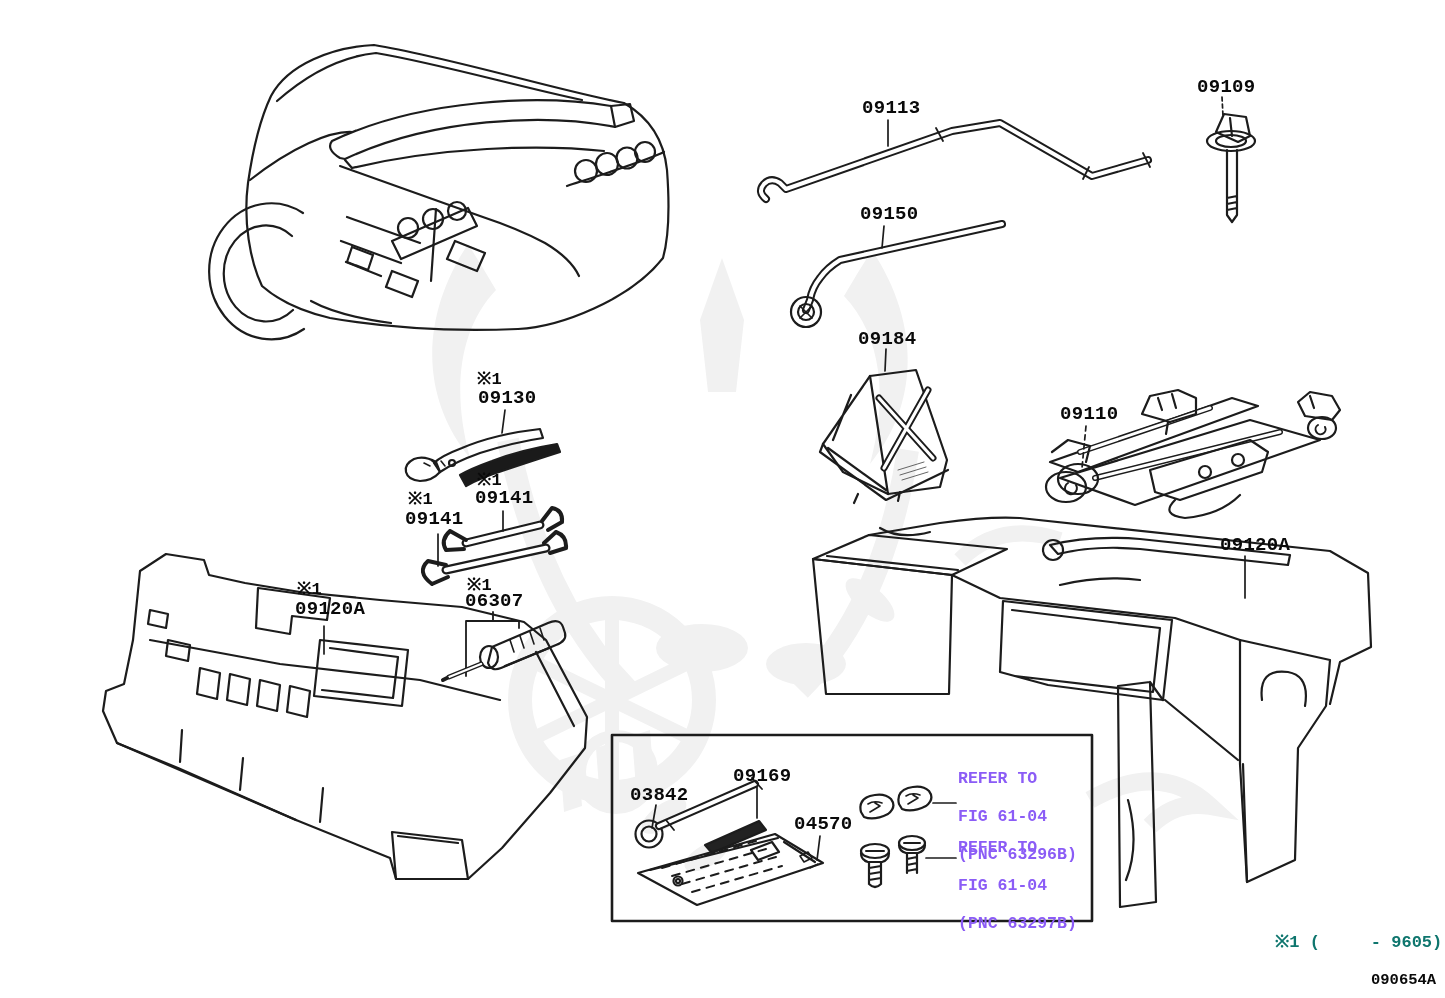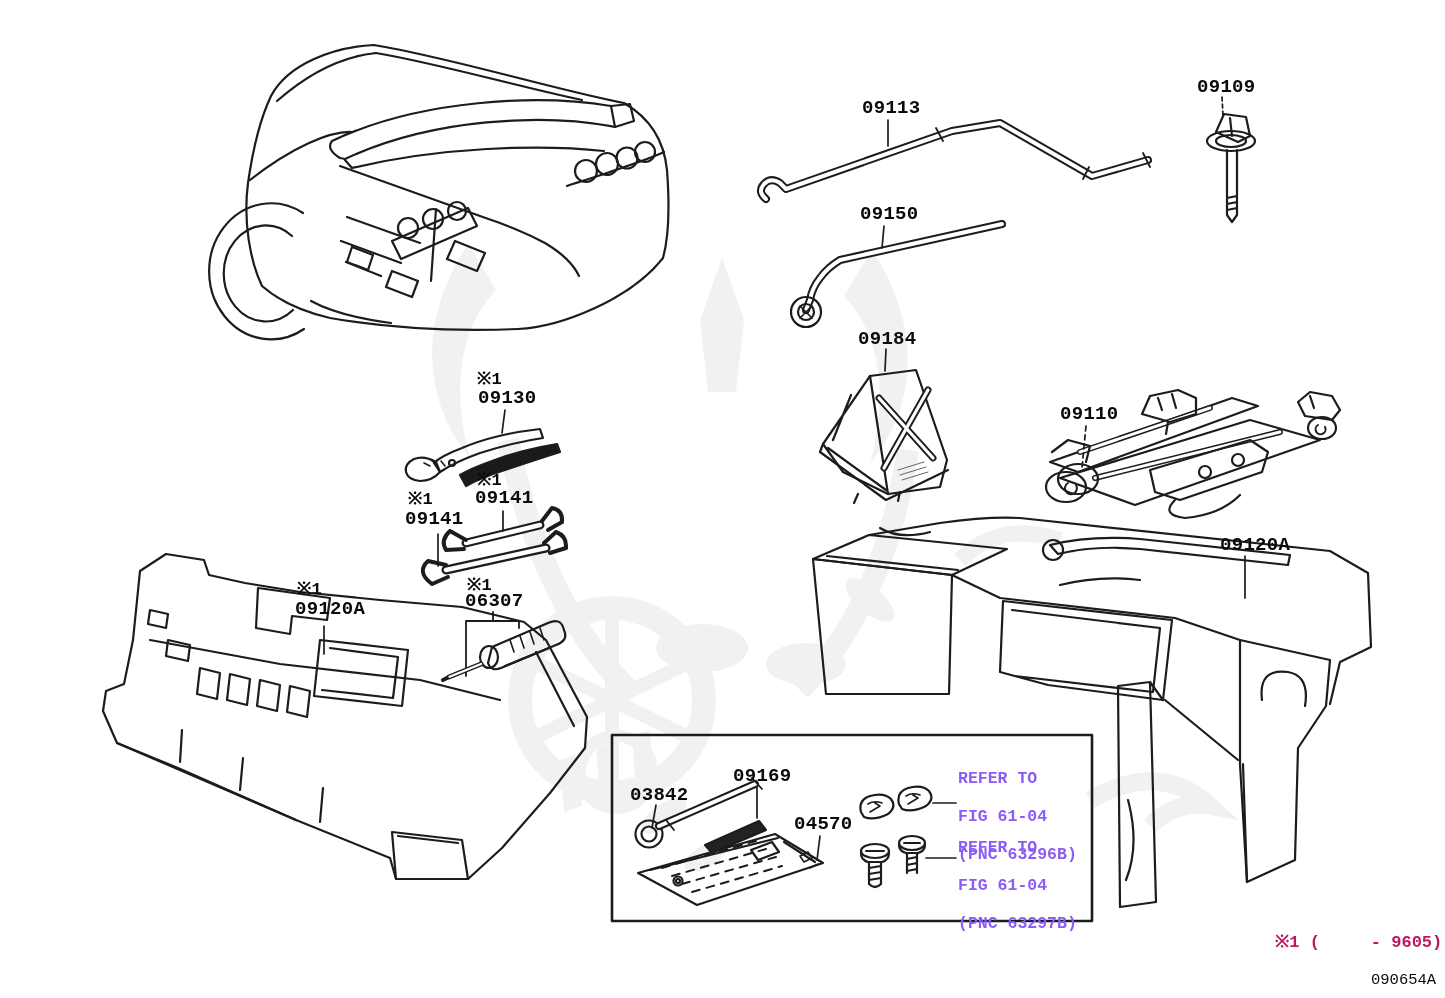--- a/index.html
+++ b/index.html
@@ -3,22 +3,22 @@
 <meta charset="utf-8">
 <style>
   html,body{margin:0;padding:0;background:#fff;}
   #stage{position:relative;width:1445px;height:998px;background:#ffffff;overflow:hidden;
          font-family:"Liberation Mono","DejaVu Sans Mono",monospace;}
   svg{position:absolute;left:0;top:0;}
   .plabel{position:absolute;font-weight:bold;font-size:19px;line-height:1.05;color:#0a0a0a;
           white-space:pre;letter-spacing:0.3px;}
   .pmark{font-size:17px;}
   .refer{position:absolute;font-weight:bold;font-size:16.5px;line-height:19px;color:#8b5cf6;white-space:pre;}
-  .footnote{position:absolute;font-weight:bold;font-size:17px;color:#be185d;white-space:pre;}
-  .doccode{position:absolute;font-weight:normal;font-size:15.5px;color:#0a0a0a;white-space:pre;}
+  .footnote{position:absolute;font-weight:bold;font-size:17px;color:#0f766e;white-space:pre;}
+  .doccode{position:absolute;font-weight:bold;font-size:15.5px;color:#0a0a0a;white-space:pre;}
 </style>
 </head>
 <body>
 
 <div id="stage">
 
 <svg width="1445" height="998" viewBox="0 0 1445 998">
 
   <g opacity="0.055" stroke="#000" fill="none">
     <path fill="#000" stroke="none" d="M468,244 C418,320 422,400 470,458 C452,392 458,330 496,290 Q482,266 468,244 Z"></path>

